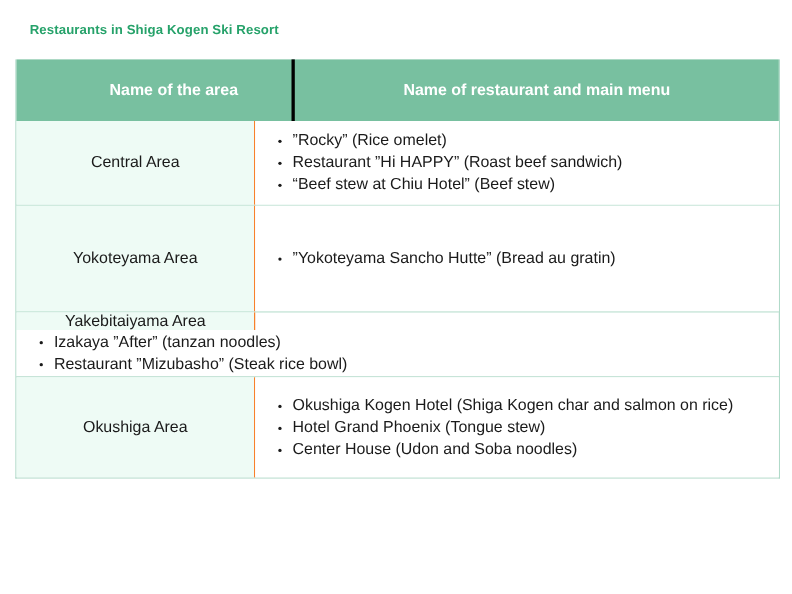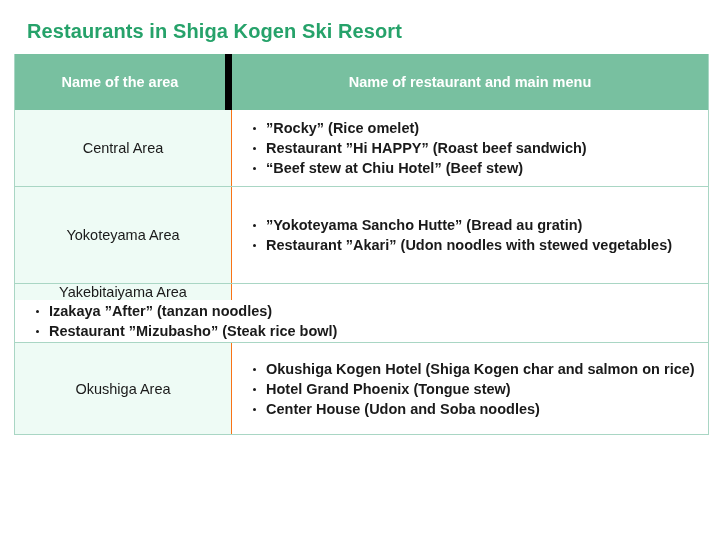--- a/index.html
+++ b/index.html
@@ -2,43 +2,43 @@
 <html><head>
   <meta charset="utf-8">
   <style>
     * { box-sizing: border-box; margin: 0; padding: 0; }
     body {
       width: 720px; height: 540px; background: #ffffff; position: relative;
       font-family: "Liberation Sans", sans-serif; overflow: hidden;
     }
     .title {
       position: absolute; left: 27px; top: 20px;
-      font-size: 20px; font-weight: bold; color: #26a26a;
+      font-size: 12px; font-weight: bold; color: #26a26a;
       letter-spacing: 0.1px;
     }
     .table {
       position: absolute; left: 14px; top: 54px; width: 695px;
       border: 1px solid #a9d6c4; border-top: none;
     }
     .row { display: flex; border-bottom: 1px solid #a9d6c4; }
     .row:last-child { border-bottom: none; }
     .header { background: #78c0a0; height: 56px; border-bottom: none; }
     .header .cell {
       color: #ffffff; font-weight: bold; font-size: 14.5px;
       justify-content: center; text-align: center;
     }
     .cell { display: flex; align-items: center; }
     .c1 { width: 217px; border-right: 1px solid #f97316; }
-    .header .c1 { border-right: 7px solid #000000; }
+    .header .c1 { border-right: 3px solid #000000; margin-left: 36px; }
     .c2 { flex: 1; }
     .area {
       background: #eefbf5; justify-content: center; font-size: 14.5px; color: #1a1a1a;
     }
     .menu { background: #ffffff; padding-left: 20px; }
-    ul { list-style: none; font-weight: bold; }
+    ul { list-style: none; }
     li {
       font-size: 14.5px; color: #1a1a1a; line-height: 20px; position: relative;
       padding-left: 14px;
     }
     li::before {
       content: ""; position: absolute; left: 1px; top: 9px;
       width: 3px; height: 3px; background: #1a1a1a; border-radius: 50%;
     }
     .r1 { height: 77px; }
     .r2 { height: 97px; }
@@ -66,21 +66,20 @@
         <li>“Beef stew at Chiu Hotel” (Beef stew)</li>
       </ul>
     </div>
   </div>
 
   <div class="row r2">
     <div class="cell c1 area">Yokoteyama Area</div>
     <div class="cell c2 menu">
       <ul>
         <li>”Yokoteyama Sancho Hutte” (Bread au gratin)</li>
-        <li>Restaurant ”Akari” (Udon noodles with stewed vegetables)</li>
       </ul>
     </div>
   </div>
 
 
   <div class="row r4">
     <div class="cell c1 area">Yakebitaiyama Area</div>
     <div class="cell c2 menu">
       <ul>
         <li>Izakaya ”After” (tanzan noodles)</li>

